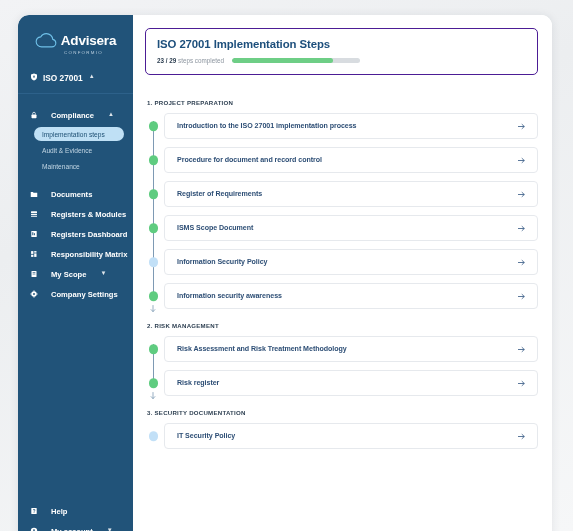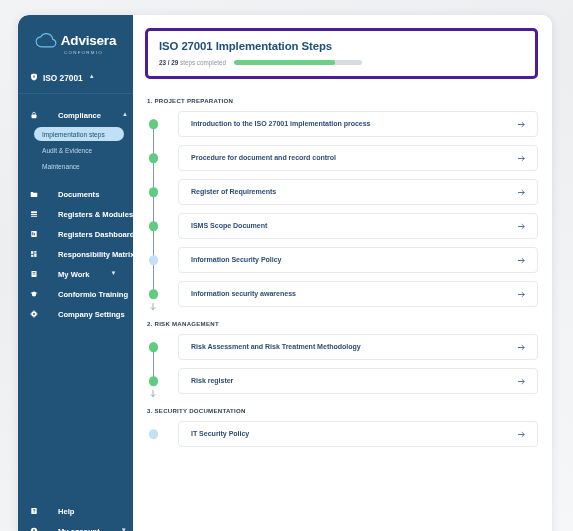--- a/index.html
+++ b/index.html
@@ -75,21 +75,21 @@
     font-size: 8.3px;
     font-weight: bold;
     color: #ffffff;
     cursor: pointer;
   }
 
   .nav { padding-top: 11px; flex: 1 1 auto; }
 
   .nav-item {
     display: flex;
-    gap: 20px;
+    gap: 13px;
     padding: 5.5px 0 5.5px 12px;
     font-size: 7.6px;
     font-weight: bold;
     color: #ffffff;
     cursor: pointer;
     white-space: nowrap;
   }
 
   .sub-item {
     display: block;
@@ -122,24 +122,24 @@
 
   
   .main {
     flex: 1 1 auto;
     padding: 13px 14px 0 12px;
     overflow: hidden;
     background: #ffffff;
   }
 
   .header-card {
-    border: 3px solid #4c1d95;
+    border: 1px solid #4c1d95;
     border-radius: 5px;
     padding: 9px 11px 10px 11px;
-    margin-bottom: 18px;
+    margin-bottom: 24px;
   }
   .page-title {
     font-size: 11.4px;
     font-weight: bold;
     color: #1d4f7c;
     letter-spacing: -0.1px;
   }
   .progress-row {
     display: flex;
     align-items: center;
@@ -203,21 +203,20 @@
   .step-card {
     border: 1px solid #e6e9ed;
     border-radius: 4px;
     background: #ffffff;
     height: 26px;
     display: flex;
     align-items: center;
     justify-content: space-between;
     padding: 0 11px 0 12px;
     cursor: pointer;
-    margin-left: 14px;
   }
   .step-label {
     font-size: 7.1px;
     font-weight: bold;
     color: #2d4e75;
     letter-spacing: -0.05px;
   }
   .arrow { width: 9px; height: 9px; flex: 0 0 auto; }
 </style>
 </head>
@@ -306,31 +305,24 @@
           </svg>
           <span>Responsibility Matrix</span>
         </div>
 
         <div class="nav-item">
           <svg class="ico" viewBox="0 0 16 16">
             <rect x="3" y="2" width="10" height="12" rx="1.2" fill="#ffffff"></rect>
             <rect x="5.2" y="4.6" width="5.6" height="1.3" fill="#215379"></rect>
             <rect x="5.2" y="7.4" width="5.6" height="1.3" fill="#215379"></rect>
           </svg>
-          <span>My Work</span>
+          <span>My Scope</span>
           <span class="chev">▼</span>
         </div>
 
-        <div class="nav-item">
-          <svg class="ico" viewBox="0 0 16 16">
-            <path d="M8 3L15 6.2 8 9.4 1 6.2z" fill="#ffffff"></path>
-            <path d="M4 7.6v3.1c0 1.4 1.8 2.3 4 2.3s4-0.9 4-2.3V7.6" fill="#ffffff"></path>
-          </svg>
-          <span>Conformio Training</span>
-        </div>
 
         <div class="nav-item">
           <svg class="ico" viewBox="0 0 16 16">
             <circle cx="8" cy="8" r="5.4" fill="#ffffff"></circle>
             <circle cx="8" cy="8" r="1.9" fill="#215379"></circle>
             <g fill="#ffffff">
               <rect x="7.1" y="0.7" width="1.8" height="2.6"></rect>
               <rect x="7.1" y="12.7" width="1.8" height="2.6"></rect>
               <rect x="0.7" y="7.1" width="2.6" height="1.8"></rect>
               <rect x="12.7" y="7.1" width="2.6" height="1.8"></rect>

